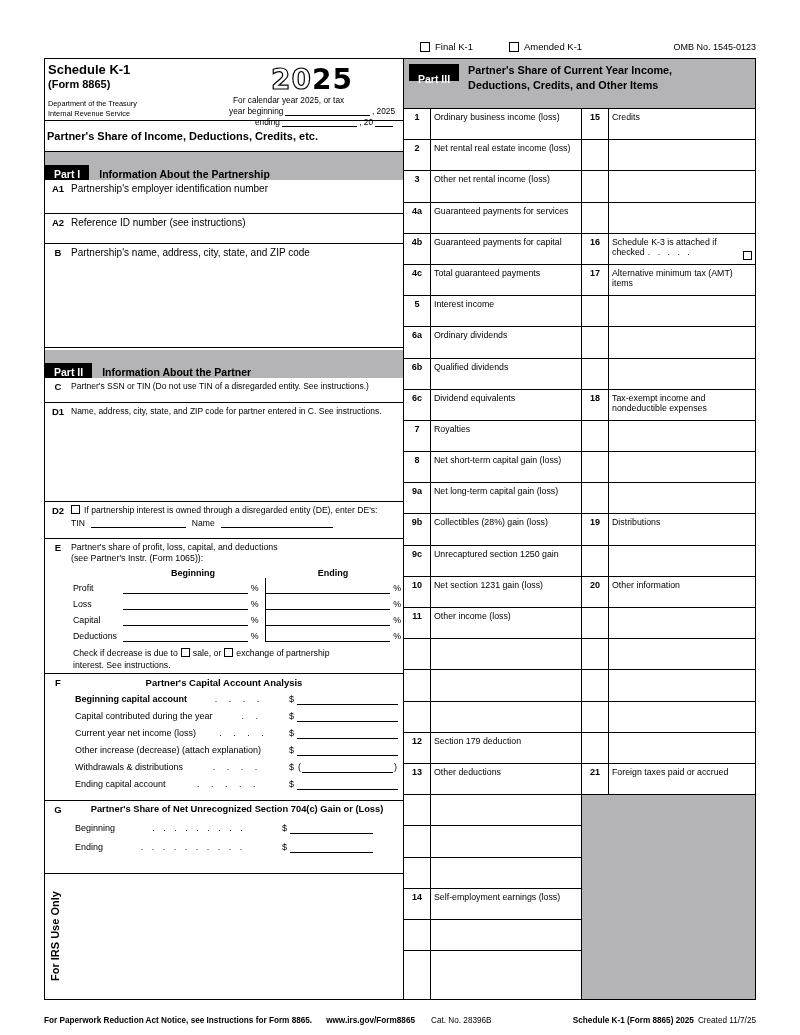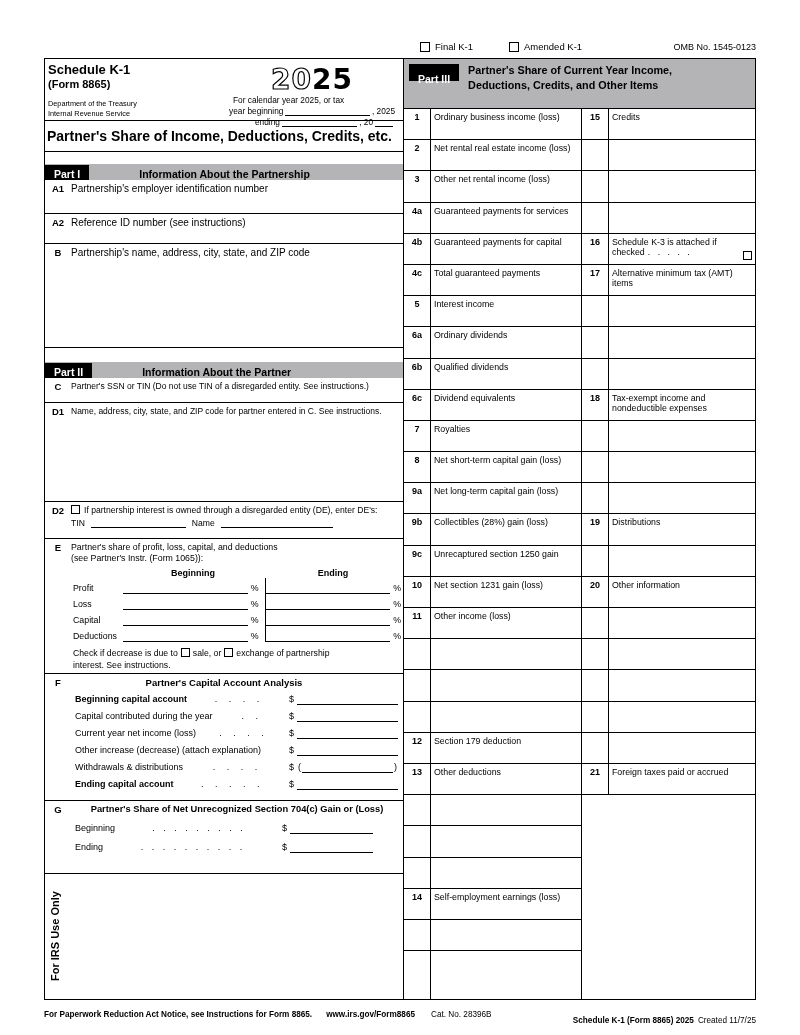--- a/index.html
+++ b/index.html
@@ -29,26 +29,26 @@
   .mast-right { flex:1; display:flex; flex-direction:column; padding:0 8px 2px 2px; font-size:8.3px; }
   .big-year { font-size:28px; font-weight:bold; line-height:0.95; text-align:center; letter-spacing:1px; font-family:"DejaVu Sans",sans-serif;margin-top:8px; }
   .yr-o { color:#fff; -webkit-text-stroke:1.2px #000; }
   .cal1 { margin-top:1px; padding-left:4px; }
   .cal2,.cal3 { display:flex; align-items:flex-end; margin-top:1px; }
   .cal3 { padding-left:26px; }
   .fill { border-bottom:1px solid #000; }
   .cal2 .fill,.cal3 .fill { flex:1; height:9px; margin:0 2px; }
   .fill-sm { flex:0 0 18px !important; }
 
-  .main-title { height:31px; border-bottom:1px solid #000; display:flex; align-items:center; font-size:14px; font-weight:bold; padding-left:2px; flex:none; }
+  .main-title { height:31px; border-bottom:1px solid #000; display:flex; align-items:center; font-size:11px; font-weight:bold; padding-left:2px; flex:none; }
 
   
   .bar-wrap { height:28px; display:flex; flex-direction:column; justify-content:flex-end; flex:none; }
   .bar-wrap2 { height:30px; }
-  .part-bar { height:16px; background:var(--bar_gray,#b4b3b5); display:flex; align-items:center;gap:40px; }
+  .part-bar { height:28px; background:var(--bar_gray,#b4b3b5); display:flex; align-items:flex-end; }
   .part-tag { background:#000; color:#fff; font-weight:bold; font-size:10.5px; padding:3px 9px 0; flex:none; }
   .part-bar-title { font-weight:bold; font-size:10.5px; padding:4px 0 0 10px; }
 
   
   .info-row { display:flex; border-bottom:1px solid #000; flex:none; }
   .row-id { width:26px; flex:none; text-align:center; font-weight:bold; font-size:9.5px; padding-top:3px; }
   .row-label { flex:1; font-size:10px; padding-top:3px; padding-right:4px; }
   .small-label { font-size:8.5px; }
   .h31{height:34px} .h30{height:30px} .h104{height:104px} .h25{height:25px} .h99{height:99px}
 
@@ -100,31 +100,31 @@
   
   .irs-use { flex:1; position:relative; }
   .irs-rot { position:absolute; left:4px; top:0; bottom:0; writing-mode:vertical-rl; transform:rotate(180deg); text-align:center; font-weight:bold; font-size:11px; }
 
   
   .p3-head { height:50px; background:var(--bar_gray,#b4b3b5); border-bottom:1px solid #000; display:flex; padding:4px 5px; flex:none; }
   .p3-head .part-tag { height:17px; margin-top:1px; padding-top:9px; }
   .p3-title { font-weight:bold; font-size:10.8px; padding-left:9px; line-height:1.4; }
   .p3-grid { flex:1; display:flex; min-height:0; }
   .sub-left { width:177px; flex:none; display:flex; flex-direction:column; }
-  .sub-right { flex:1; border-left:1px solid #000; display:flex; flex-direction:row; }
+  .sub-right { flex:1; border-left:1px solid #000; display:flex; flex-direction:column; }
   .p3-row { height:31.2px; flex:none; display:flex; border-bottom:1px solid #000; }
   .sub-left .p3-row:last-child { flex:1; border-bottom:none; }
   .p3-num { width:27px; flex:none; border-right:1px solid #000; text-align:center; font-weight:bold; font-size:9px; padding-top:3px; }
   .p3-label { flex:1; font-size:8.8px; line-height:1.16; padding:3px 3px 0; position:relative; }
   .dots16 { word-spacing:5px; margin-left:3px; }
   .cb16 { position:absolute; right:3px; bottom:4px; width:9px; height:9px; border:1px solid #000; background:#fff; }
   .p3-gray { flex:1; background:var(--bar_gray,#b4b3b5); }
 
   
-  .footer { position:absolute; left:44px; width:712px; top:1004px; display:flex; align-items:center; font-size:8.2px; }
+  .footer { position:absolute; left:44px; width:712px; top:1004px; display:flex; align-items:flex-end; font-size:8.2px; }
   .b { font-weight:bold; }
   .f-url { margin-left:14px; }
   .f-cat { margin-left:16px; }
   .f-sched { margin-left:auto;margin-top:12px; }
   .f-created { font-weight:normal; margin-left:4px; }
 </style>
 </head>
 <body>
 
 <div class="page">
@@ -335,21 +335,21 @@
                 <span class="dots">. . . .</span>
               </span>
               <span class="dollar">$</span>
               <span class="paren">(</span>
               <span class="amt-fill"></span>
               <span class="paren">)</span>
             </div>
 
             <div class="f-row">
               <span class="f-left">
-                <span class="f-label" style="font-weight: bold;">Ending capital account</span>
+                <span class="f-label" style="font-weight: normal;">Ending capital account</span>
                 <span class="dots">. . . . .</span>
               </span>
               <span class="dollar">$</span>
 
               <span class="amt-fill"></span>
 
             </div>
           </div>
       </div>
 

